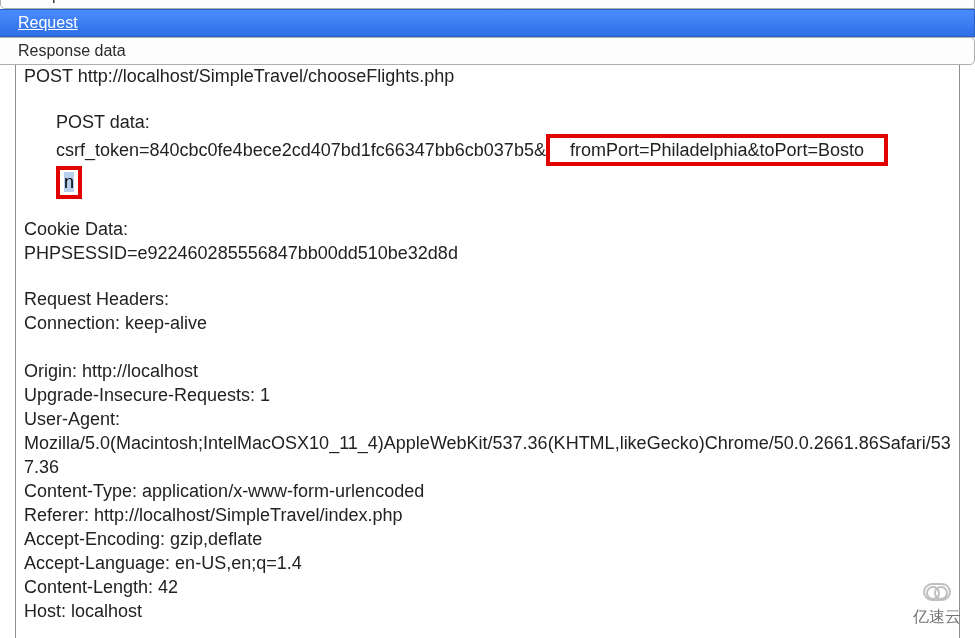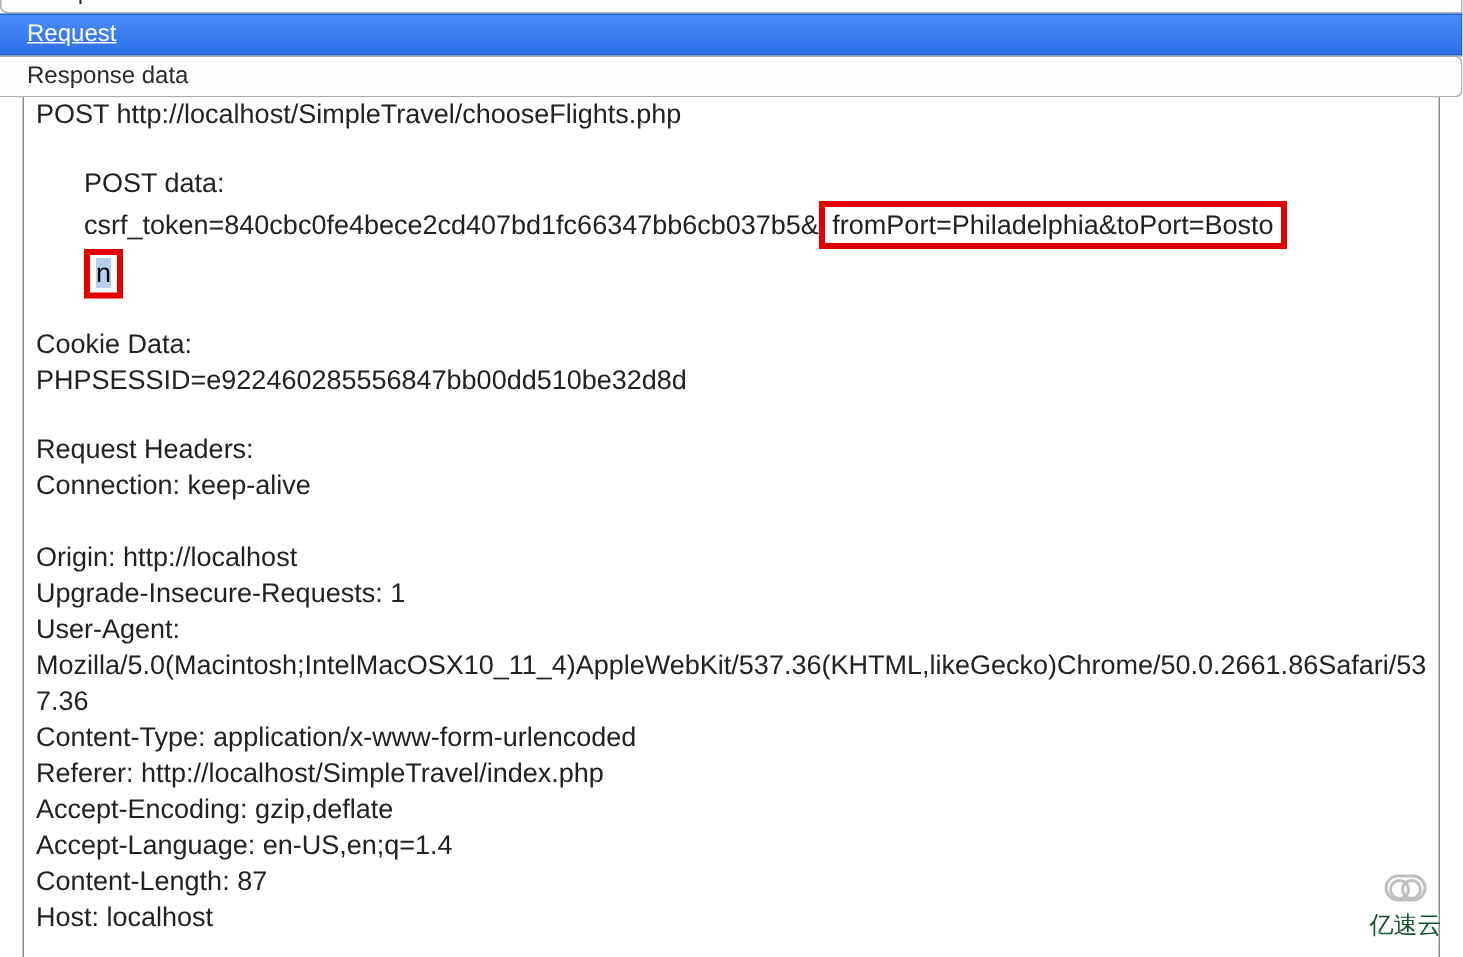--- a/index.html
+++ b/index.html
@@ -45,36 +45,36 @@
       line-height: 24px;
       color: #222;
       font-family: "Lucida Grande", "Helvetica Neue", Arial, sans-serif;
       word-break: break-all;
       overflow: hidden;
     }
     .blk { margin-bottom: 22px; }
     .red-box {
       border: 4px solid #e20000;
       display: inline-block;
-      padding: 0 5px;
+      padding: 0 20px;
       line-height: 24px;
     }
     .red-box.small { padding: 0 4px 1px 4px; }
     .sel {
       background: #b8d0ee;
       color: #000;
     }
     .wm {
       position: absolute;
       right: 14px;
       bottom: 10px;
       display: flex;
       align-items: center;
       gap: 6px;
-      color: #14532d;
+      color: #737373;
       font-size: 16px;
     }
     .wm-icon {
       width: 28px; height: 18px;
       border: 2px solid #bfbfbf;
       border-radius: 9px;
       position: relative;
     }
     .wm-icon::before, .wm-icon::after {
       content: "";
@@ -117,21 +117,21 @@
     <span>Connection: keep-alive</span><br>
     <br>
     <span>Origin: http://localhost</span><br>
     <span>Upgrade-Insecure-Requests: 1</span><br>
     <span>User-Agent:</span><br>
     <span>Mozilla/5.0(Macintosh;IntelMacOSX10_11_4)AppleWebKit/537.36(KHTML,likeGecko)Chrome/50.0.2661.86Safari/537.36</span><br>
     <span>Content-Type: application/x-www-form-urlencoded</span><br>
     <span>Referer: http://localhost/SimpleTravel/index.php</span><br>
     <span>Accept-Encoding: gzip,deflate</span><br>
     <span>Accept-Language: en-US,en;q=1.4</span><br>
-    <span>Content-Length: 87</span><br>
+    <span>Content-Length: 42</span><br>
     <span>Host: localhost</span>
   </div>
 </div>
 
 <div class="wm">
   <span class="wm-icon"></span>
   <span>亿速云</span>
 </div>
 
 </body></html>

